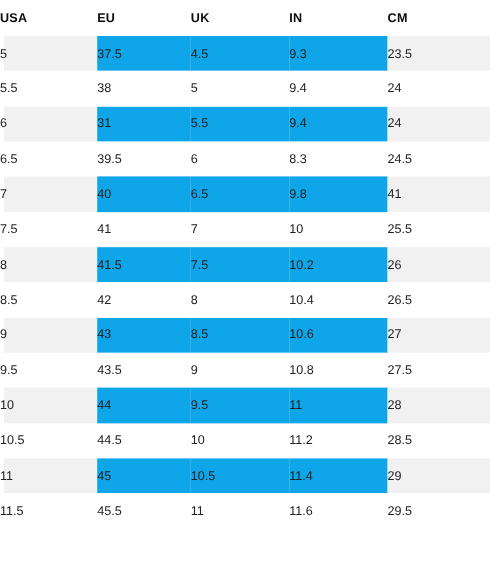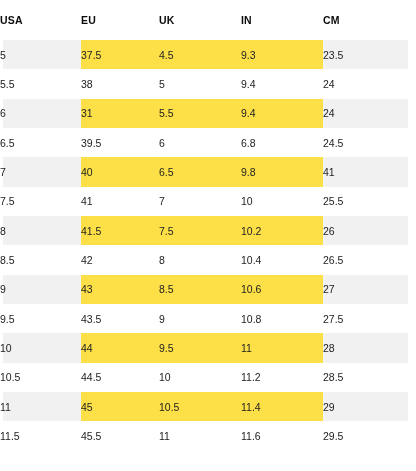--- a/index.html
+++ b/index.html
@@ -19,35 +19,35 @@
     border-collapse: collapse;
     table-layout: fixed;
   }
   #size-chart th,
   #size-chart td {
     text-align: left;
     padding: 0;
     vertical-align: middle;
   }
   thead th {
-    height: 40px;
+    height: 30px;
     font-size: 10.5px;
     font-weight: bold;
     color: #0b0b0b;
     letter-spacing: 0.2px;
     background: #ffffff;
   }
   tbody td {
     height: 29.33px;
     font-size: 10.5px;
     font-weight: normal;
     color: #222222;
   }
   tbody tr.shaded td {
-    background: #fde047;
+    background: #0ea5e9;
   }
   tbody tr.plain td {
     background: #ffffff;
   }
   
   .c0 { padding-left: 13px; }
   tbody tr.shaded td.c0 {
     background:
       linear-gradient(to right, #ffffff 0px, #ffffff 3px, #f1f1f1 3px);
   }
@@ -105,21 +105,21 @@
         <td class="c0">6</td>
         <td class="c1">31</td>
         <td class="c2">5.5</td>
         <td class="c3">9.4</td>
         <td class="c4">24</td>
       </tr>
       <tr class="plain">
         <td class="c0">6.5</td>
         <td class="c1">39.5</td>
         <td class="c2">6</td>
-        <td class="c3">6.8</td>
+        <td class="c3">8.3</td>
         <td class="c4">24.5</td>
       </tr>
       <tr class="shaded">
         <td class="c0">7</td>
         <td class="c1">40</td>
         <td class="c2">6.5</td>
         <td class="c3">9.8</td>
         <td class="c4">41</td>
       </tr>
       <tr class="plain">

